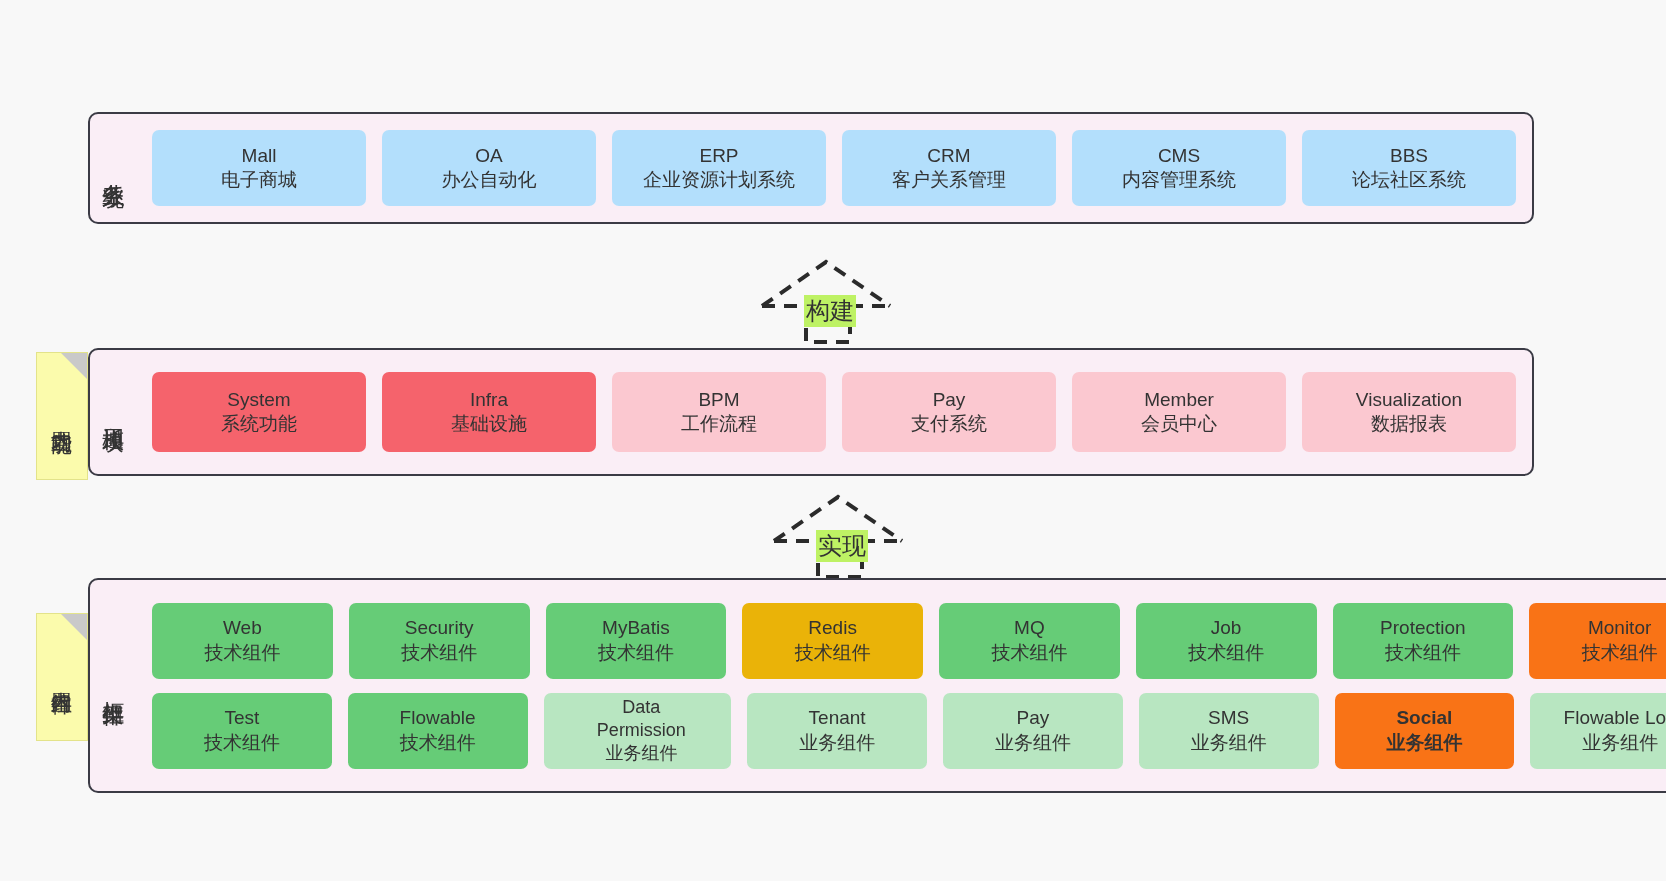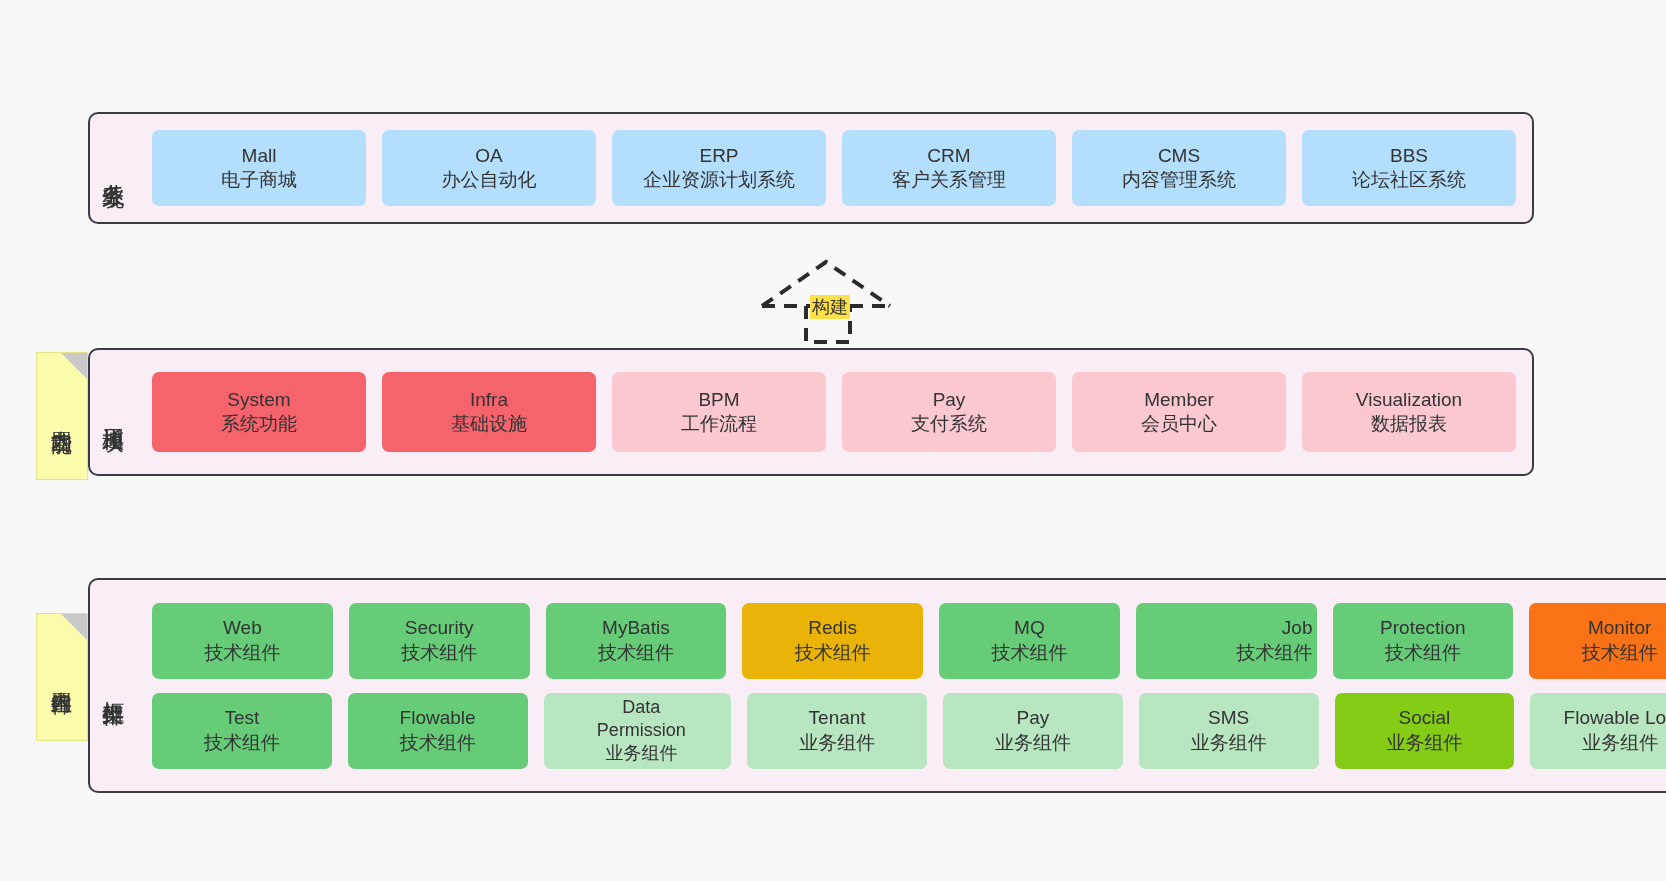--- a/index.html
+++ b/index.html
@@ -119,23 +119,23 @@
   
   .connector {
     position: absolute;
     pointer-events: none;
   }
   .connector svg { display: block; overflow: visible; }
   .connector-label {
     position: absolute;
     left: 50%;
     transform: translateX(-50%);
-    font-size: 18px;
-    color: #333333;
-    background: #fde047;
+    font-size: 24px;
+    color: #333333;
+    background: #bef264;
     padding: 0 2px;
     white-space: nowrap;
     user-select: none;
   }
 </style>
 </head>
 <body>
 
 <div id="canvas">
 
@@ -209,20 +209,28 @@
           <span class="cn">会员中心</span>
         </div>
         <div class="node" style="background:#fbc8d0;">
           <span class="en">Visualization</span>
           <span class="cn">数据报表</span>
         </div>
       </div>
     </div>
   </div>
 
+  <div class="connector" style="left:772px; top:493px; width:140px; height:86px;">
+    <svg width="140" height="86" viewBox="0 0 140 86">
+      <path d="M 2 48 L 66 4 L 130 48" fill="none" stroke="#2b2b2b" stroke-width="4" stroke-dasharray="13 9" stroke-linecap="butt"></path>
+      <path d="M 2 48 L 130 48" fill="none" stroke="#2b2b2b" stroke-width="4" stroke-dasharray="13 9" stroke-linecap="butt"></path>
+      <path d="M 46 48 L 46 84 L 90 84 L 90 48" fill="none" stroke="#2b2b2b" stroke-width="4" stroke-dasharray="13 9" stroke-linecap="butt"></path>
+    </svg>
+    <span class="connector-label" style="top:37px; left:70px;">实现</span>
+  </div>
 
   <div class="note" style="left:36px; top:613px; width:52px; height:128px;">
     <span>内置组件</span>
   </div>
 
   <div class="layer layer-frame" style="left:88px; top:578px; width:1640px; height:215px;">
     <div class="layer-title">框架组件</div>
     <div class="layer-body">
 
       <div class="row">
@@ -239,21 +247,21 @@
           <span class="cn">技术组件</span>
         </div>
         <div class="node" style="background:#eab308;">
           <span class="en">Redis</span>
           <span class="cn">技术组件</span>
         </div>
         <div class="node" style="background:#66cc77;">
           <span class="en">MQ</span>
           <span class="cn">技术组件</span>
         </div>
-        <div class="node" style="background:#66cc77;align-items:flex-end;">
+        <div class="node" style="background:#66cc77;">
           <span class="en">Job</span>
           <span class="cn">技术组件</span>
         </div>
         <div class="node" style="background:#66cc77;">
           <span class="en">Protection</span>
           <span class="cn">技术组件</span>
         </div>
         <div class="node" style="background:#f97316;">
           <span class="en">Monitor</span>
           <span class="cn">技术组件</span>
@@ -278,21 +286,21 @@
           <span class="cn">业务组件</span>
         </div>
         <div class="node" style="background:#b8e6c1;">
           <span class="en">Pay</span>
           <span class="cn">业务组件</span>
         </div>
         <div class="node" style="background:#b8e6c1;">
           <span class="en">SMS</span>
           <span class="cn">业务组件</span>
         </div>
-        <div class="node" style="background:#84cc16;">
+        <div class="node" style="background:#f97316;font-weight:bold;">
           <span class="en">Social</span>
           <span class="cn">业务组件</span>
         </div>
         <div class="node" style="background:#b8e6c1;">
           <span class="en">Flowable Log</span>
           <span class="cn">业务组件</span>
         </div>
       </div>
 
     </div>

